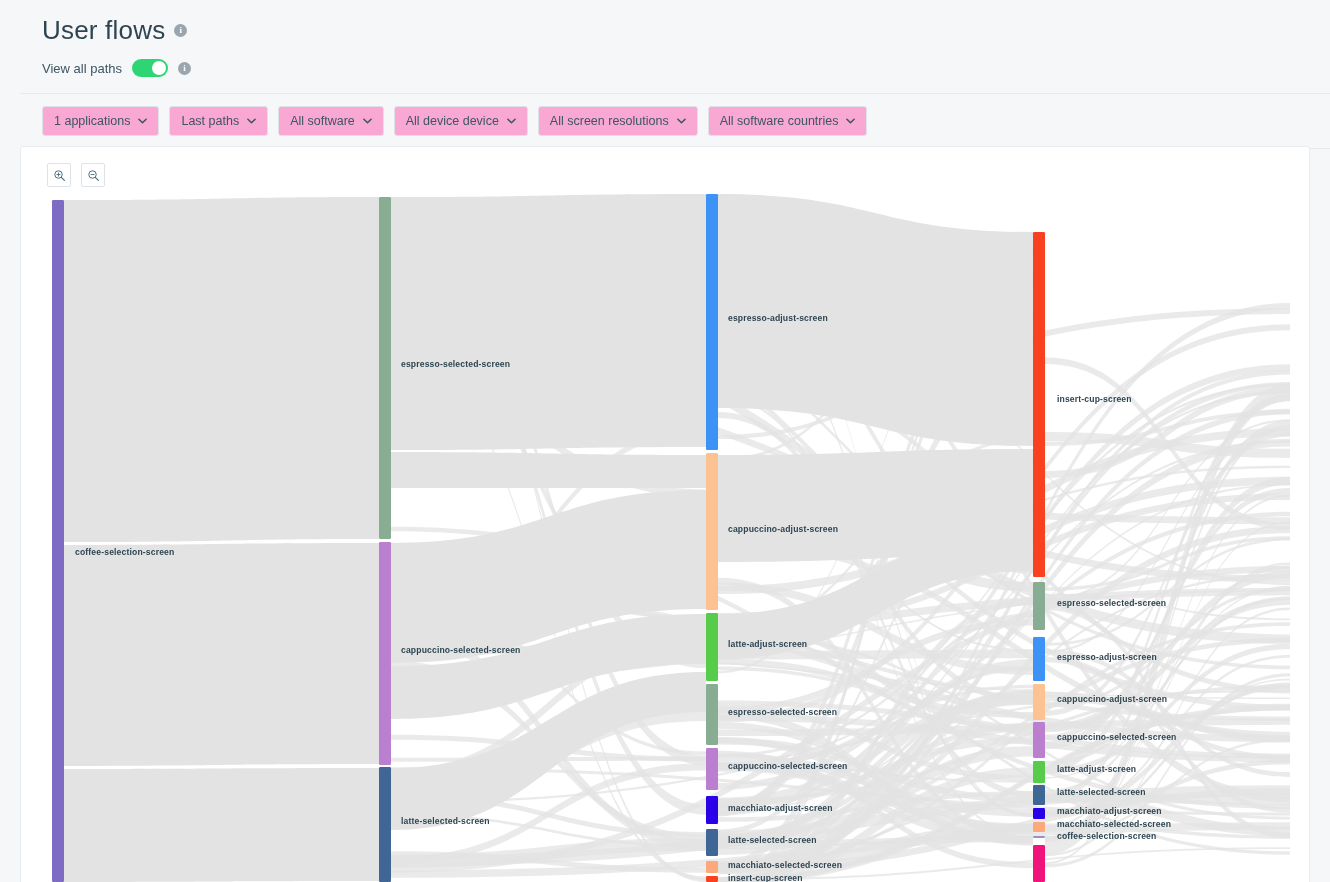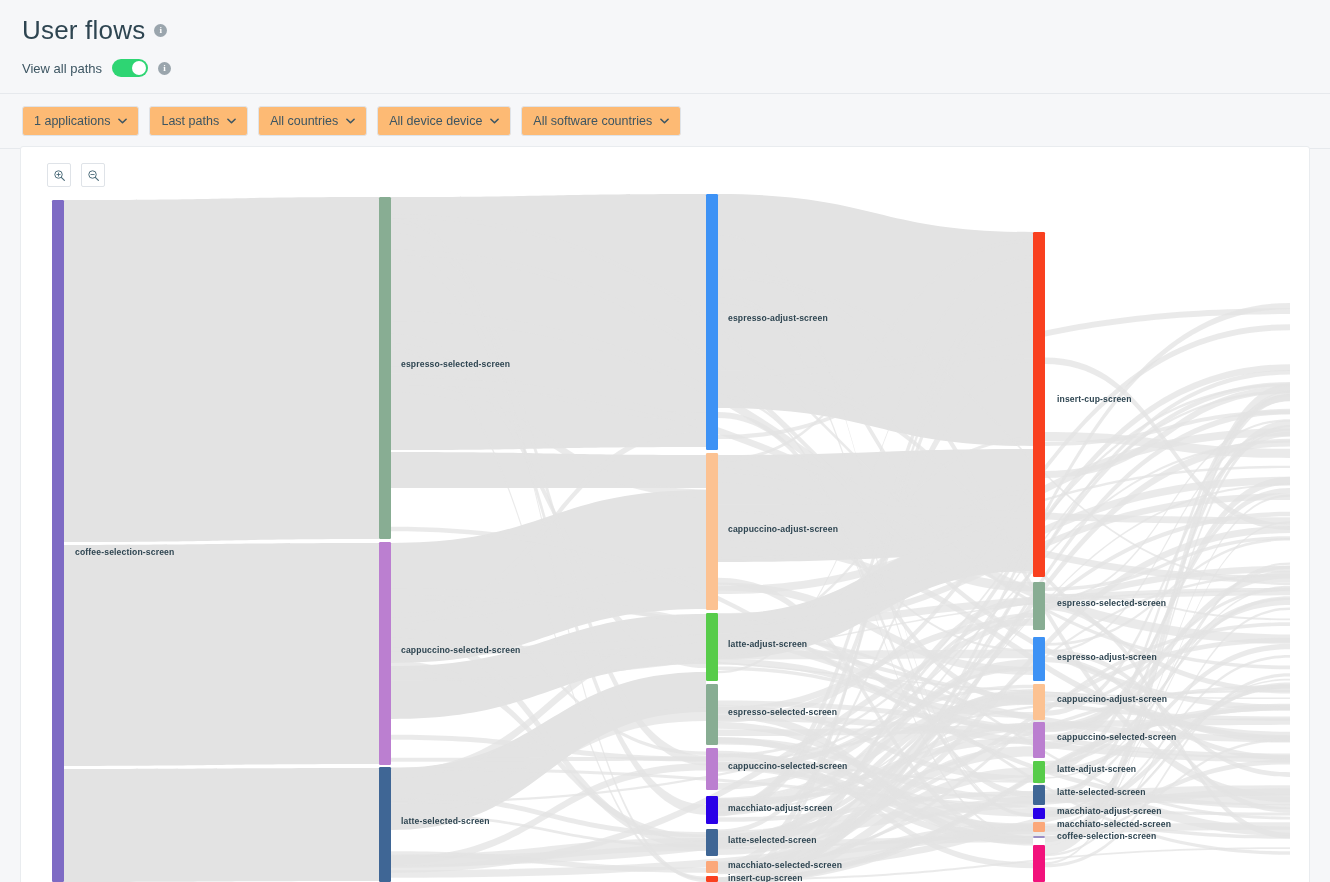--- a/index.html
+++ b/index.html
@@ -3,21 +3,21 @@
 <meta charset="utf-8">
 <style>
   * { box-sizing: border-box; }
   html, body {
     margin: 0; padding: 0;
     width: 1330px; height: 882px;
     background: #f6f7f9;
     font-family: "Liberation Sans", sans-serif;
     overflow: hidden;
   }
-  #root { position: relative; width: 1330px; height: 882px; }
+  #root { position: relative; width: 1330px; height: 882px; padding-left: 20px; }
 
   
   .header { padding: 14px 0 0 22px; }
   .title-row { display: flex; align-items: center; gap: 9px; }
   .page-title {
     font-size: 26px; font-weight: 400; color: #2e4551;
     letter-spacing: .2px; line-height: 32px;
   }
   .info-icon {
     display: inline-flex; align-items: center; justify-content: center;
@@ -40,21 +40,21 @@
   
   .filter-bar {
     margin-top: 16px;
     background: #f6f7f9;
     border-top: 1px solid #e6e9ed;
     border-bottom: 1px solid #e6e9ed;
     padding: 12px 0 12px 22px;
     display: flex; align-items: center; gap: 10px;
   }
   .filter-chip {
-    background: #fdba74; border: 1px solid #dfe3e8; border-radius: 3px;
+    background: #f9a8d4; border: 1px solid #dfe3e8; border-radius: 3px;
     height: 30px; padding: 0 11px;
     display: inline-flex; align-items: center; gap: 8px;
     font-size: 12.5px; color: #3c5562; cursor: pointer; white-space: nowrap;
   }
   .caret { display: inline-block; }
   .caret svg { display: block; }
 
   
   .card {
     position: absolute; left: 20px; top: 146px;
@@ -112,29 +112,37 @@
       </div>
       <div class="filter-chip">
         <span>Last paths</span>
         <span class="caret">
           <svg width="9" height="6" viewBox="0 0 10 6">
             <path d="M1 1 L5 5 L9 1" fill="none" stroke="#3c5562" stroke-width="1.7" stroke-linecap="round" stroke-linejoin="round"></path>
           </svg>
         </span>
       </div>
       <div class="filter-chip">
-        <span>All countries</span>
+        <span>All software</span>
         <span class="caret">
           <svg width="9" height="6" viewBox="0 0 10 6">
             <path d="M1 1 L5 5 L9 1" fill="none" stroke="#3c5562" stroke-width="1.7" stroke-linecap="round" stroke-linejoin="round"></path>
           </svg>
         </span>
       </div>
       <div class="filter-chip">
         <span>All device device</span>
+        <span class="caret">
+          <svg width="9" height="6" viewBox="0 0 10 6">
+            <path d="M1 1 L5 5 L9 1" fill="none" stroke="#3c5562" stroke-width="1.7" stroke-linecap="round" stroke-linejoin="round"></path>
+          </svg>
+        </span>
+      </div>
+      <div class="filter-chip">
+        <span>All screen resolutions</span>
         <span class="caret">
           <svg width="9" height="6" viewBox="0 0 10 6">
             <path d="M1 1 L5 5 L9 1" fill="none" stroke="#3c5562" stroke-width="1.7" stroke-linecap="round" stroke-linejoin="round"></path>
           </svg>
         </span>
       </div>
       <div class="filter-chip">
         <span>All software countries</span>
         <span class="caret">
           <svg width="9" height="6" viewBox="0 0 10 6">

